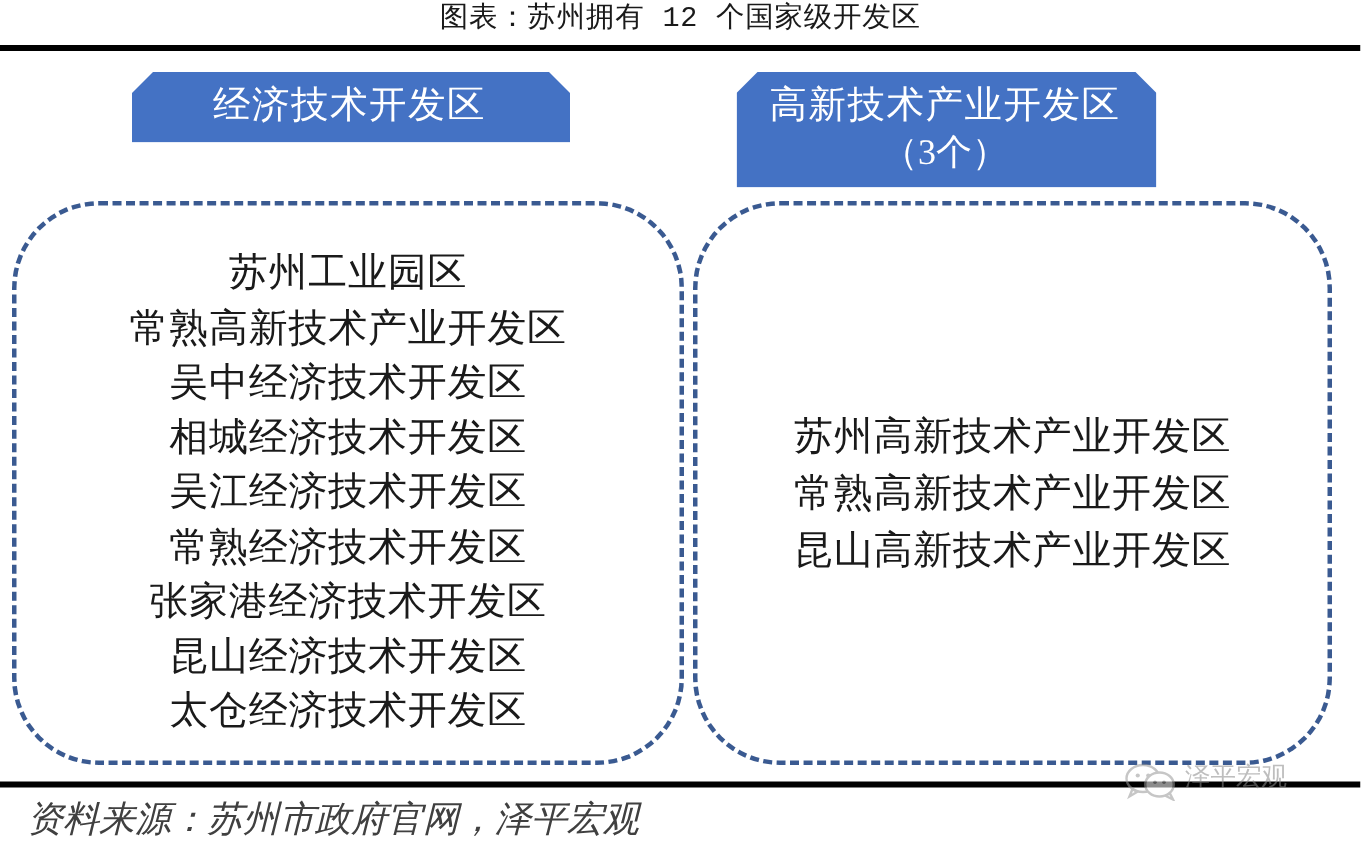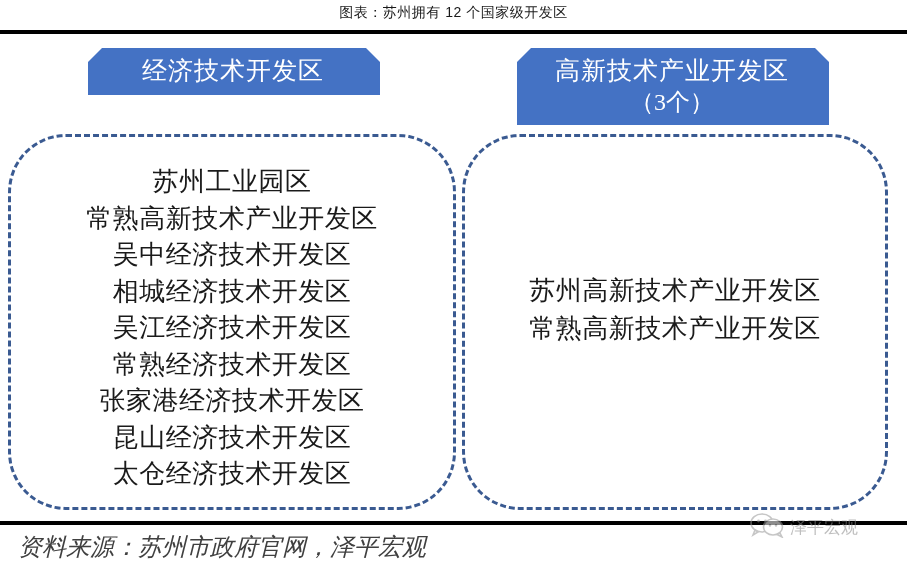--- a/index.html
+++ b/index.html
@@ -21,26 +21,26 @@
     position: absolute;
     left: 0;
     top: 0;
     width: 907px;
     height: 30px;
     display: flex;
     align-items: flex-start;
     justify-content: center;
   }
   .title-text {
-    font-size: 14px;
+    font-size: 19px;
     line-height: 24px;
     letter-spacing: 0.5px;
     color: #1a1a1a;
     white-space: nowrap;
-    font-family: Liberation Sans, sans-serif;
+    font-family: Liberation Mono, monospace;
   }
 
   .rule-top {
     position: absolute;
     left: 0;
     top: 30px;
     width: 907px;
     height: 4px;
     background: #000000;
   }
@@ -81,21 +81,21 @@
     white-space: nowrap;
     letter-spacing: 1px;
   }
   .banner-line2 {
     font-size: 24px;
     line-height: 30px;
     white-space: nowrap;
   }
 
   .bw-left  { width: 292px; margin-left: 80px; }
-  .bw-right { width: 312px; margin-left: 56px; }
+  .bw-right { width: 280px; margin-left: 30px; }
 
   
   .dash-box {
     position: absolute;
     border: 3px dashed #3A5A91;
     border-radius: 58px;
     box-sizing: border-box;
     background: transparent;
   }
   .dash-left  { left: 8px;   top: 134px; width: 448px; height: 376px; }
@@ -141,21 +141,21 @@
     font-family: "Liberation Serif", "DejaVu Serif", serif;
   }
 
   .watermark {
     position: absolute;
     left: 750px;
     top: 508px;
     width: 150px;
     height: 30px;
     display: flex;
-    align-items: flex-end;
+    align-items: flex-start;
     gap: 6px;
     opacity: 0.55;
   }
   .wm-text {
     font-size: 17px;
     line-height: 20px;
     color: #8a8a8a;
     white-space: nowrap;
     font-family: "Liberation Sans", sans-serif;
   }
@@ -196,20 +196,21 @@
       <div class="banner-line1">高新技术产业开发区</div>
       <div class="banner-line2">（3个）</div>
     </div>
   </div>
 </div>
 
 <div class="dash-box dash-right"></div>
 <div class="list list-right">
   <div class="list-item">苏州高新技术产业开发区</div>
   <div class="list-item">常熟高新技术产业开发区</div>
+  <div class="list-item">昆山高新技术产业开发区</div>
 </div>
 
 <div class="rule-bottom"></div>
 <div class="source">资料来源：苏州市政府官网，泽平宏观</div>
 
 <div class="watermark">
   <span class="wm-icon">
     <svg viewBox="0 0 34 26" width="34" height="26" aria-hidden="true">
       <ellipse cx="12" cy="11" rx="11" ry="9" fill="none" stroke="#999999" stroke-width="1.6"></ellipse>
       <path d="M5 18 L3 23 L8 20 Z" fill="none" stroke="#999999" stroke-width="1.6"></path>

